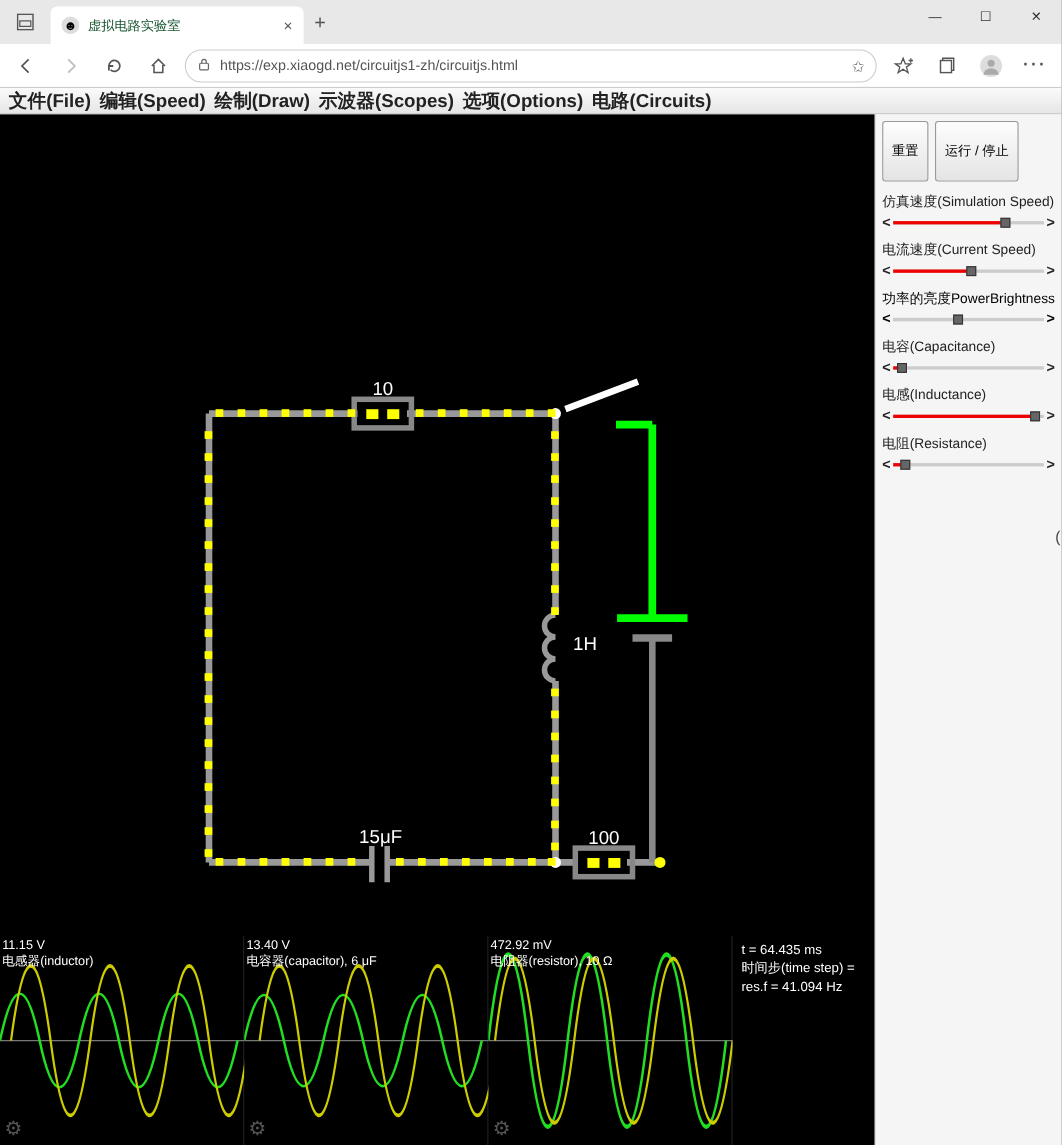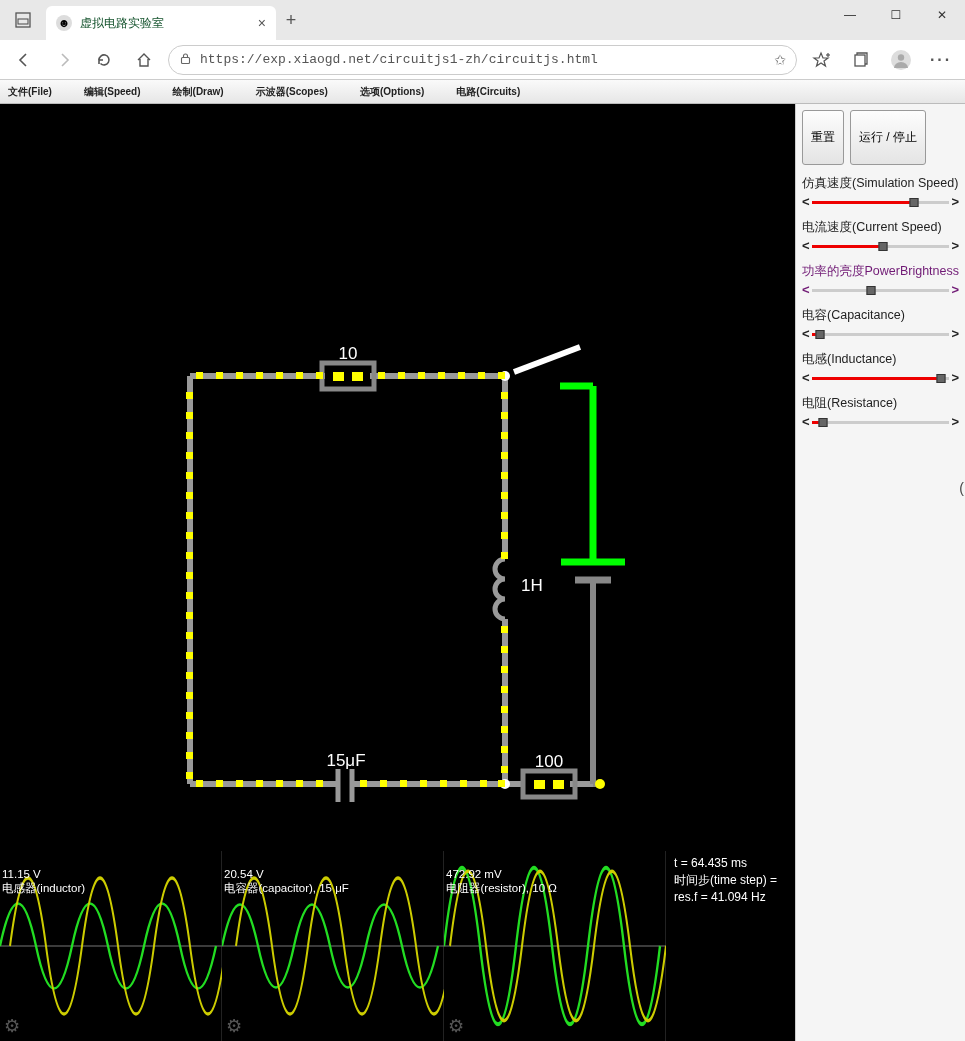--- a/index.html
+++ b/index.html
@@ -13,52 +13,52 @@
 .tab-title { font-size:12px; color:#14532d; flex:1; }
 .tab-close { font-size:14px; color:#555; cursor:pointer; }
 .tab-add { width:30px; text-align:center; font-size:18px; color:#555; cursor:pointer; }
 .win-controls { position:absolute; right:0; top:0; display:flex; }
 .win-btn { width:46px; height:30px; display:flex; align-items:center; justify-content:center; font-size:12px; color:#333; }
 
 .addrbar { height:40px; background:#fff; border-bottom:1px solid #ccc; display:flex; align-items:center; padding:0 8px; gap:8px; }
 .nav-icon { width:32px; height:32px; display:flex; align-items:center; justify-content:center; color:#555; border-radius:4px; }
 .nav-icon.disabled { color:#bbb; }
 .url-field { flex:1; height:30px; border:1px solid #ccc; border-radius:15px; display:flex; align-items:center; padding:0 10px; gap:8px; font-size:13px; color:#555; }
-.url-text { flex:1;font-family:Liberation Mono, monospace; }
-
-.menubar { height:24px; background:linear-gradient(#fafafa,#e6e6e6); border-bottom:1px solid #bbb; display:flex; align-items:center; padding:0 8px; gap:32px; font-size:10px; font-weight:bold; color:#222; }
+.url-text { flex:1; }
+
+.menubar { height:24px; background:linear-gradient(#fafafa,#e6e6e6); border-bottom:1px solid #bbb; display:flex; align-items:center; padding:0 8px; gap:8px; font-size:17px; font-weight:bold; color:#222; }
 
 .app { display:flex; height: calc(1041px - 40px - 40px - 24px); }
 .canvas-wrap { width:945px; background:#000; position:relative; overflow:hidden; }
 .sidebar { width:170px; background:#f5f5f5; border-left:1px solid #ccc; padding:6px; font-size:12.5px; color:#222; }
 .side-btns { display:flex; gap:6px; margin-bottom:10px; }
 .btn { background:linear-gradient(#fdfdfd,#e4e4e4); border:1px solid #999; border-radius:3px; padding:18px 8px; font-size:12px; cursor:pointer; }
 
 .slider-block { margin-bottom:10px; }
-.slider-block.disabled { color:#701a75;text-align:right; }
+.slider-block.disabled { color:#000000;text-align:right; }
 .slider-label { margin-bottom:2px; white-space:nowrap; overflow:hidden; }
 .slider-row { display:flex; align-items:center; gap:2px; }
 .sl-arrow { font-size:13px; font-weight:bold; cursor:pointer; user-select:none; }
 .slider { position:relative; flex:1; height:8px; }
 .track { position:absolute; left:0; right:0; top:3px; height:3px; background:#ccc; }
 .fill { position:absolute; left:0; top:3px; height:3px; background:#e00; }
 .thumb { position:absolute; top:0; width:9px; height:9px; background:#666; border:1px solid #333; transform:translateX(-50%); }
 .slider-block.disabled .fill { background:#ccc; }
 
 .info { font-size:12.5px; margin-bottom:8px; }
 
 .half-paren { position:absolute; right:1px; top:480px; font-size:14px; color:#444; }
 
 
 .circuit-svg { position:absolute; left:0; top:0; }
 
 
 .scope-row { position:absolute; left:0; bottom:0; height:190px; width:100%; display:flex; }
 .scope { position:relative; border-right:1px solid #222; }
-.scope-label { position:absolute; left:2px; top:16px; font-size:11.5px; color:#fff; line-height:1.25; z-index:3; }
+.scope-label { position:absolute; left:2px; top:2px; font-size:11.5px; color:#fff; line-height:1.25; z-index:3; }
 .gear { position:absolute; left:4px; bottom:4px; color:#555; font-size:18px; z-index:3; }
 .stats { position:absolute; left:0; top:0; font-size:12px; color:#fff; padding:4px 8px; line-height:1.4; }
 </style>
 </head>
 <body>
 
 <div class="titlebar">
   <div class="tab-shell">
     <div class="tab-pre">
       <svg width="16" height="16" viewBox="0 0 16 16">
@@ -267,21 +267,21 @@
       <div class="scope" style="width:222px">
         <div class="scope-label"><span>11.15 V</span><br><span>电感器(inductor)</span></div>
         <svg width="222" height="190">
             <line x1="0" y1="95" x2="222" y2="95" stroke="#777" stroke-width="1"></line>
           <path d="M0 95 Q 18 10 36 95 T 72 95 T 108 95 T 144 95 T 180 95 T 216 95" fill="none" stroke="#2d2" stroke-width="2.3"></path>
           <path d="M10 95 Q 28 15 46 95 T 82 95 T 118 95 T 154 95 T 190 95 T 226 95" fill="none" stroke="#cc0" stroke-width="2" transform="translate(0,0) scale(1,1.7)" transform-origin="0 95"></path>
         </svg>
         <div class="gear">⚙</div>
       </div>
       <div class="scope" style="width:222px">
-        <div class="scope-label"><span>20.54 V</span><br><span>电容器(capacitor), 15 μF</span></div>
+        <div class="scope-label"><span>13.40 V</span><br><span>电容器(capacitor), 6 μF</span></div>
         <svg width="222" height="190">
             <line x1="0" y1="95" x2="222" y2="95" stroke="#777" stroke-width="1"></line>
           <path d="M0 95 Q 18 12 36 95 T 72 95 T 108 95 T 144 95 T 180 95 T 216 95" fill="none" stroke="#2d2" stroke-width="2.3"></path>
           <path d="M14 95 Q 32 15 50 95 T 86 95 T 122 95 T 158 95 T 194 95 T 230 95" fill="none" stroke="#cc0" stroke-width="2" transform="scale(1,1.7)" transform-origin="0 95"></path>
         </svg>
         <div class="gear">⚙</div>
       </div>
       <div class="scope" style="width:222px">
         <div class="scope-label"><span>472.92 mV</span><br><span>电阻器(resistor), 10 Ω</span></div>
         <svg width="222" height="190">

